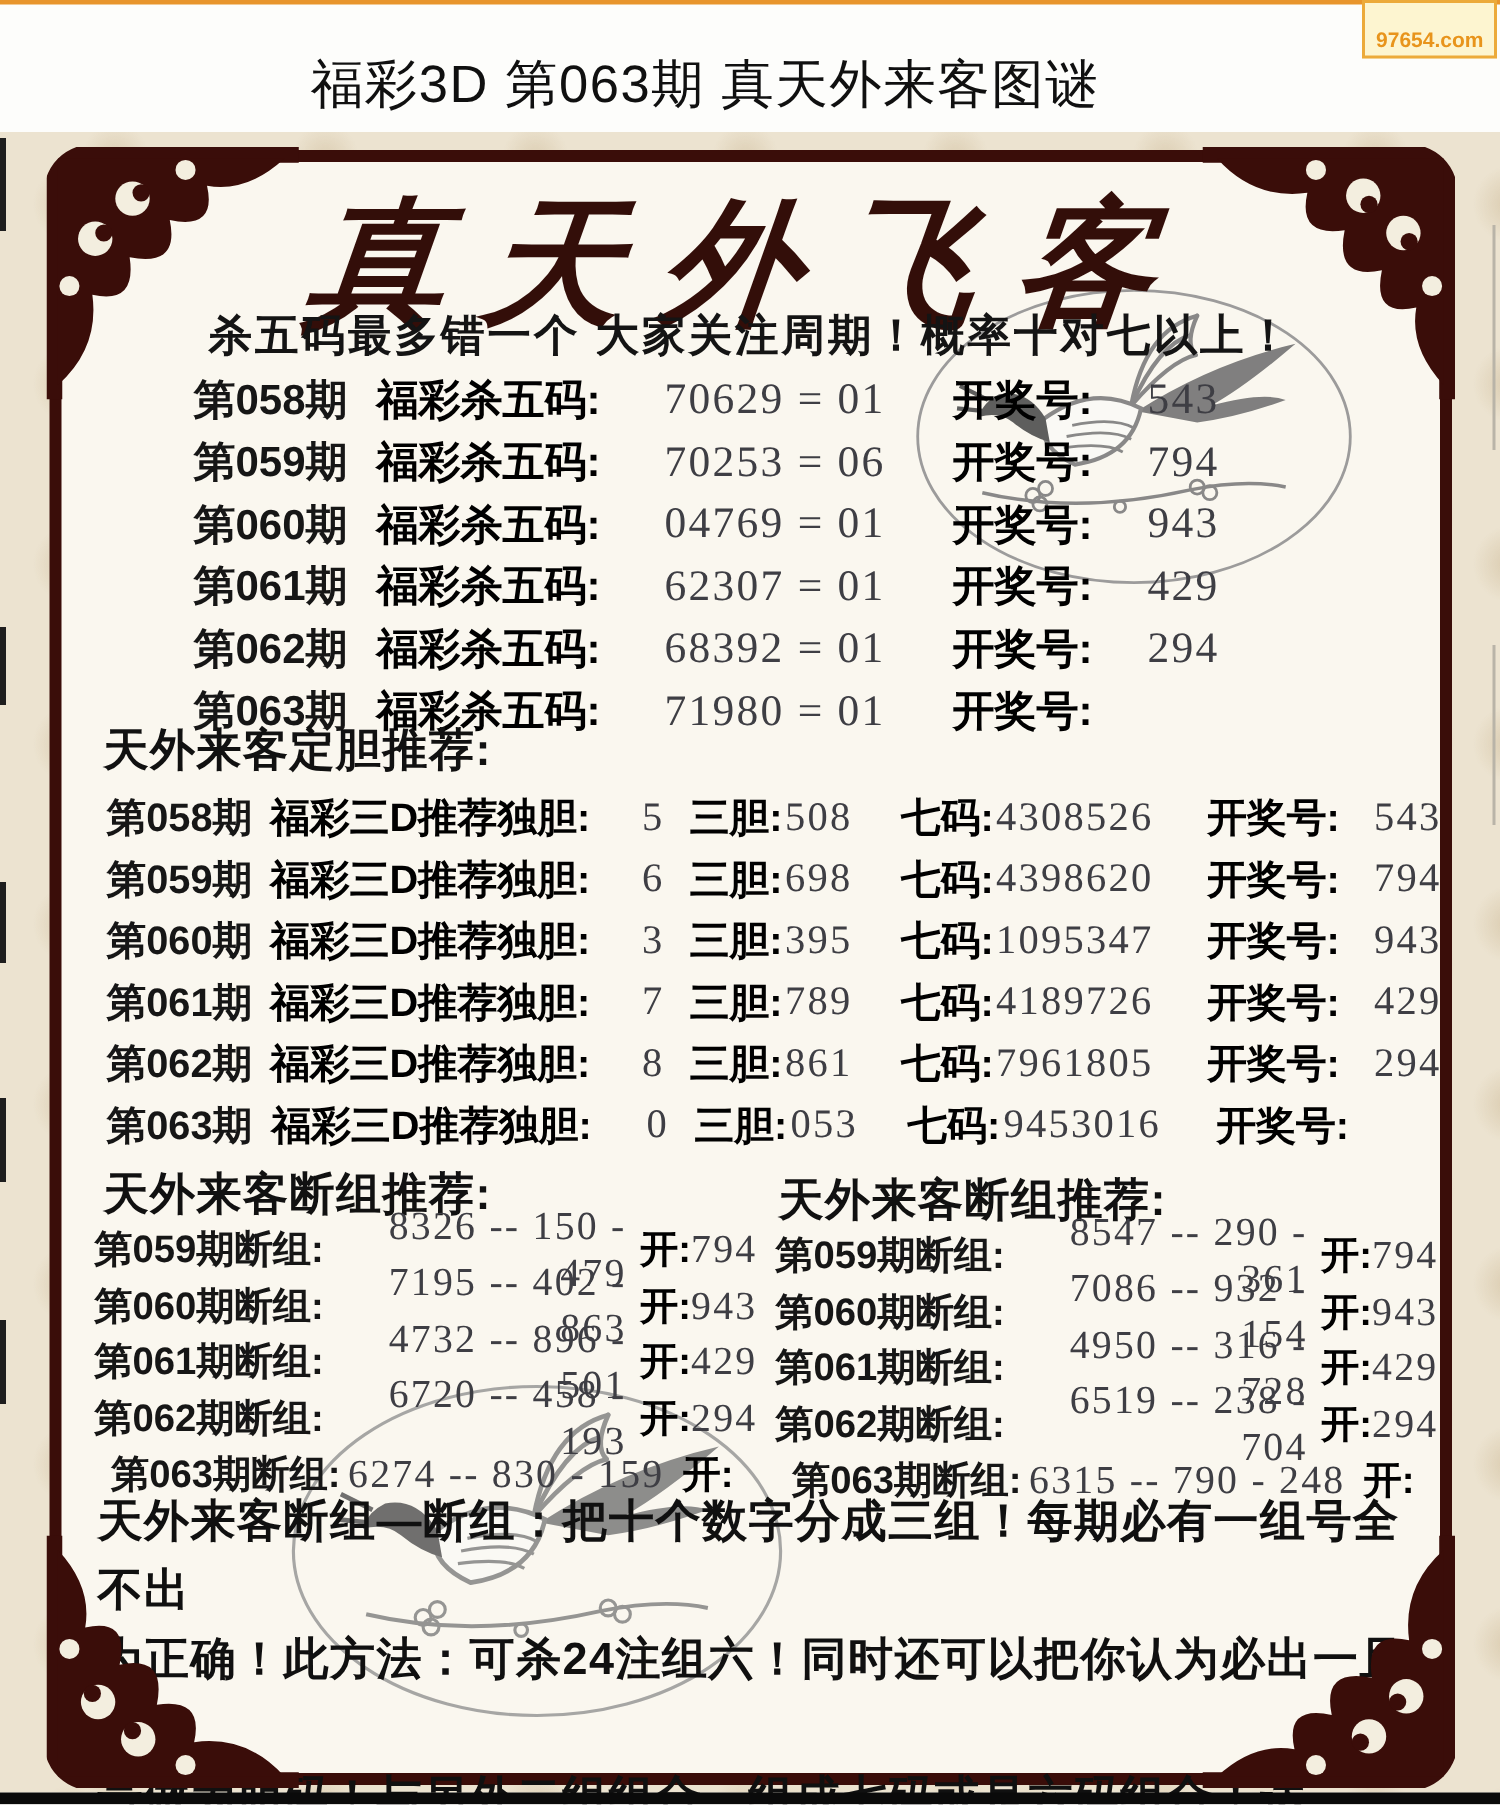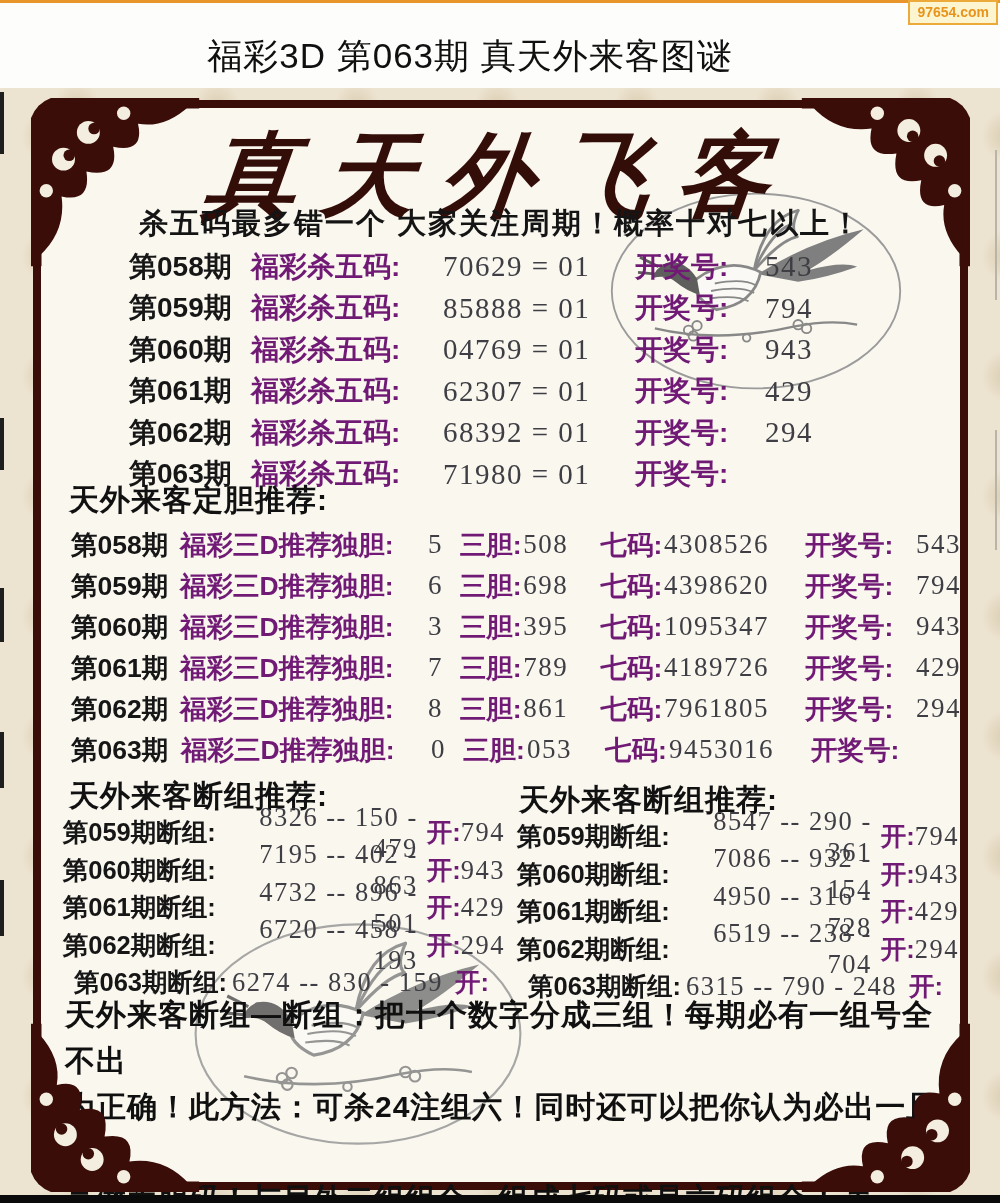--- a/index.html
+++ b/index.html
@@ -5,21 +5,21 @@
   html,body{margin:0;padding:0;background:#ffffff;}
   .page{position:relative;width:1000px;height:1203px;overflow:hidden;
         font-family:"Liberation Sans",sans-serif;background:#fdfdfb;}
   
   .top-rule{position:absolute;left:0;top:0;width:100%;height:3px;background:#e8952c;z-index:6;}
   
   .title-band{position:absolute;left:0;top:3px;width:100%;height:85px;background:#fdfdfb;z-index:2;}
   .page-title{position:absolute;left:0;top:30px;width:940px;text-align:center;
       font-size:35px;font-weight:normal;color:#101010;letter-spacing:1px;}
   .badge{position:absolute;right:2px;top:0;z-index:7;background:#fdf5d0;border:2px solid #ecaa3a;
-      color:#e8941c;font-size:14px;font-weight:bold;padding:2px 7px 3px 7px;line-height:16px;}
+      color:#e8941c;font-size:14px;font-weight:bold;padding:16px 7px 3px 7px;line-height:16px;}
   
   .pattern-bg{position:absolute;left:0;top:88px;width:100%;height:1107px;background-color:#ece3d0;
       background-image:
         radial-gradient(circle at 30% 40%, rgba(186,160,116,.26) 8px, transparent 26px),
         radial-gradient(circle at 70% 70%, rgba(186,160,116,.20) 10px, transparent 30px),
         radial-gradient(circle at 55% 15%, rgba(186,160,116,.22) 6px, transparent 22px);
       background-size:160px 120px,200px 150px,140px 110px;z-index:1;}
   
   .frame{position:absolute;left:33px;top:100px;width:935px;height:1090px;box-sizing:border-box;
       border:8px solid #3a0d09;border-radius:24px;background:#faf7ef;z-index:2;}
@@ -32,21 +32,21 @@
   .wm.top{left:562px;top:80px;width:306px;height:206px;}
   .wm.bottom{left:70px;top:810px;width:494px;height:232px;opacity:.8;}
   .content{position:absolute;left:0;top:0;width:100%;height:100%;z-index:3;}
   
   .calli{position:absolute;left:0;top:6px;width:100%;text-align:center;
       font-family:"DejaVu Serif",serif;font-style:italic;font-weight:bold;font-size:92px;
       color:#330e09;letter-spacing:26px;transform:skewX(-6deg);white-space:nowrap;}
   .subtitle{position:absolute;left:0;top:96px;width:100%;text-align:center;
       font-size:29px;font-weight:bold;color:#141414;letter-spacing:2px;}
   
-  .lbl{font-weight:bold;color:#701a75;}
+  .lbl{font-weight:bold;color:#000000;}
   .num{font-family:"Liberation Serif",serif;color:#3e3e44;letter-spacing:1.5px;}
   
   .kill5-list{position:absolute;left:88px;top:138px;width:820px;}
   .k5-row{display:flex;align-items:center;height:41.5px;font-size:28px;}
   .k5-row .period{width:122px;font-weight:bold;color:#161616;}
   .k5-row .k5lbl{width:192px;}
   .k5-row .formula{width:192px;font-size:29px;}
   .k5-row .przl{width:130px;}
   .k5-row .prz{font-size:29px;}
   
@@ -161,21 +161,21 @@
     <span class="period">第058期</span>
     <span class="lbl k5lbl">福彩杀五码:</span>
     <span class="num formula">70629 = 01</span>
     <span class="lbl przl">开奖号:</span>
     <span class="num prz">543</span>
   </div>
 
   <div class="k5-row">
     <span class="period">第059期</span>
     <span class="lbl k5lbl">福彩杀五码:</span>
-    <span class="num formula">85888 = 01</span>
+    <span class="num formula">70253 = 06</span>
     <span class="lbl przl">开奖号:</span>
     <span class="num prz">794</span>
   </div>
 
   <div class="k5-row">
     <span class="period">第060期</span>
     <span class="lbl k5lbl">福彩杀五码:</span>
     <span class="num formula">04769 = 01</span>
     <span class="lbl przl">开奖号:</span>
     <span class="num prz">943</span>

